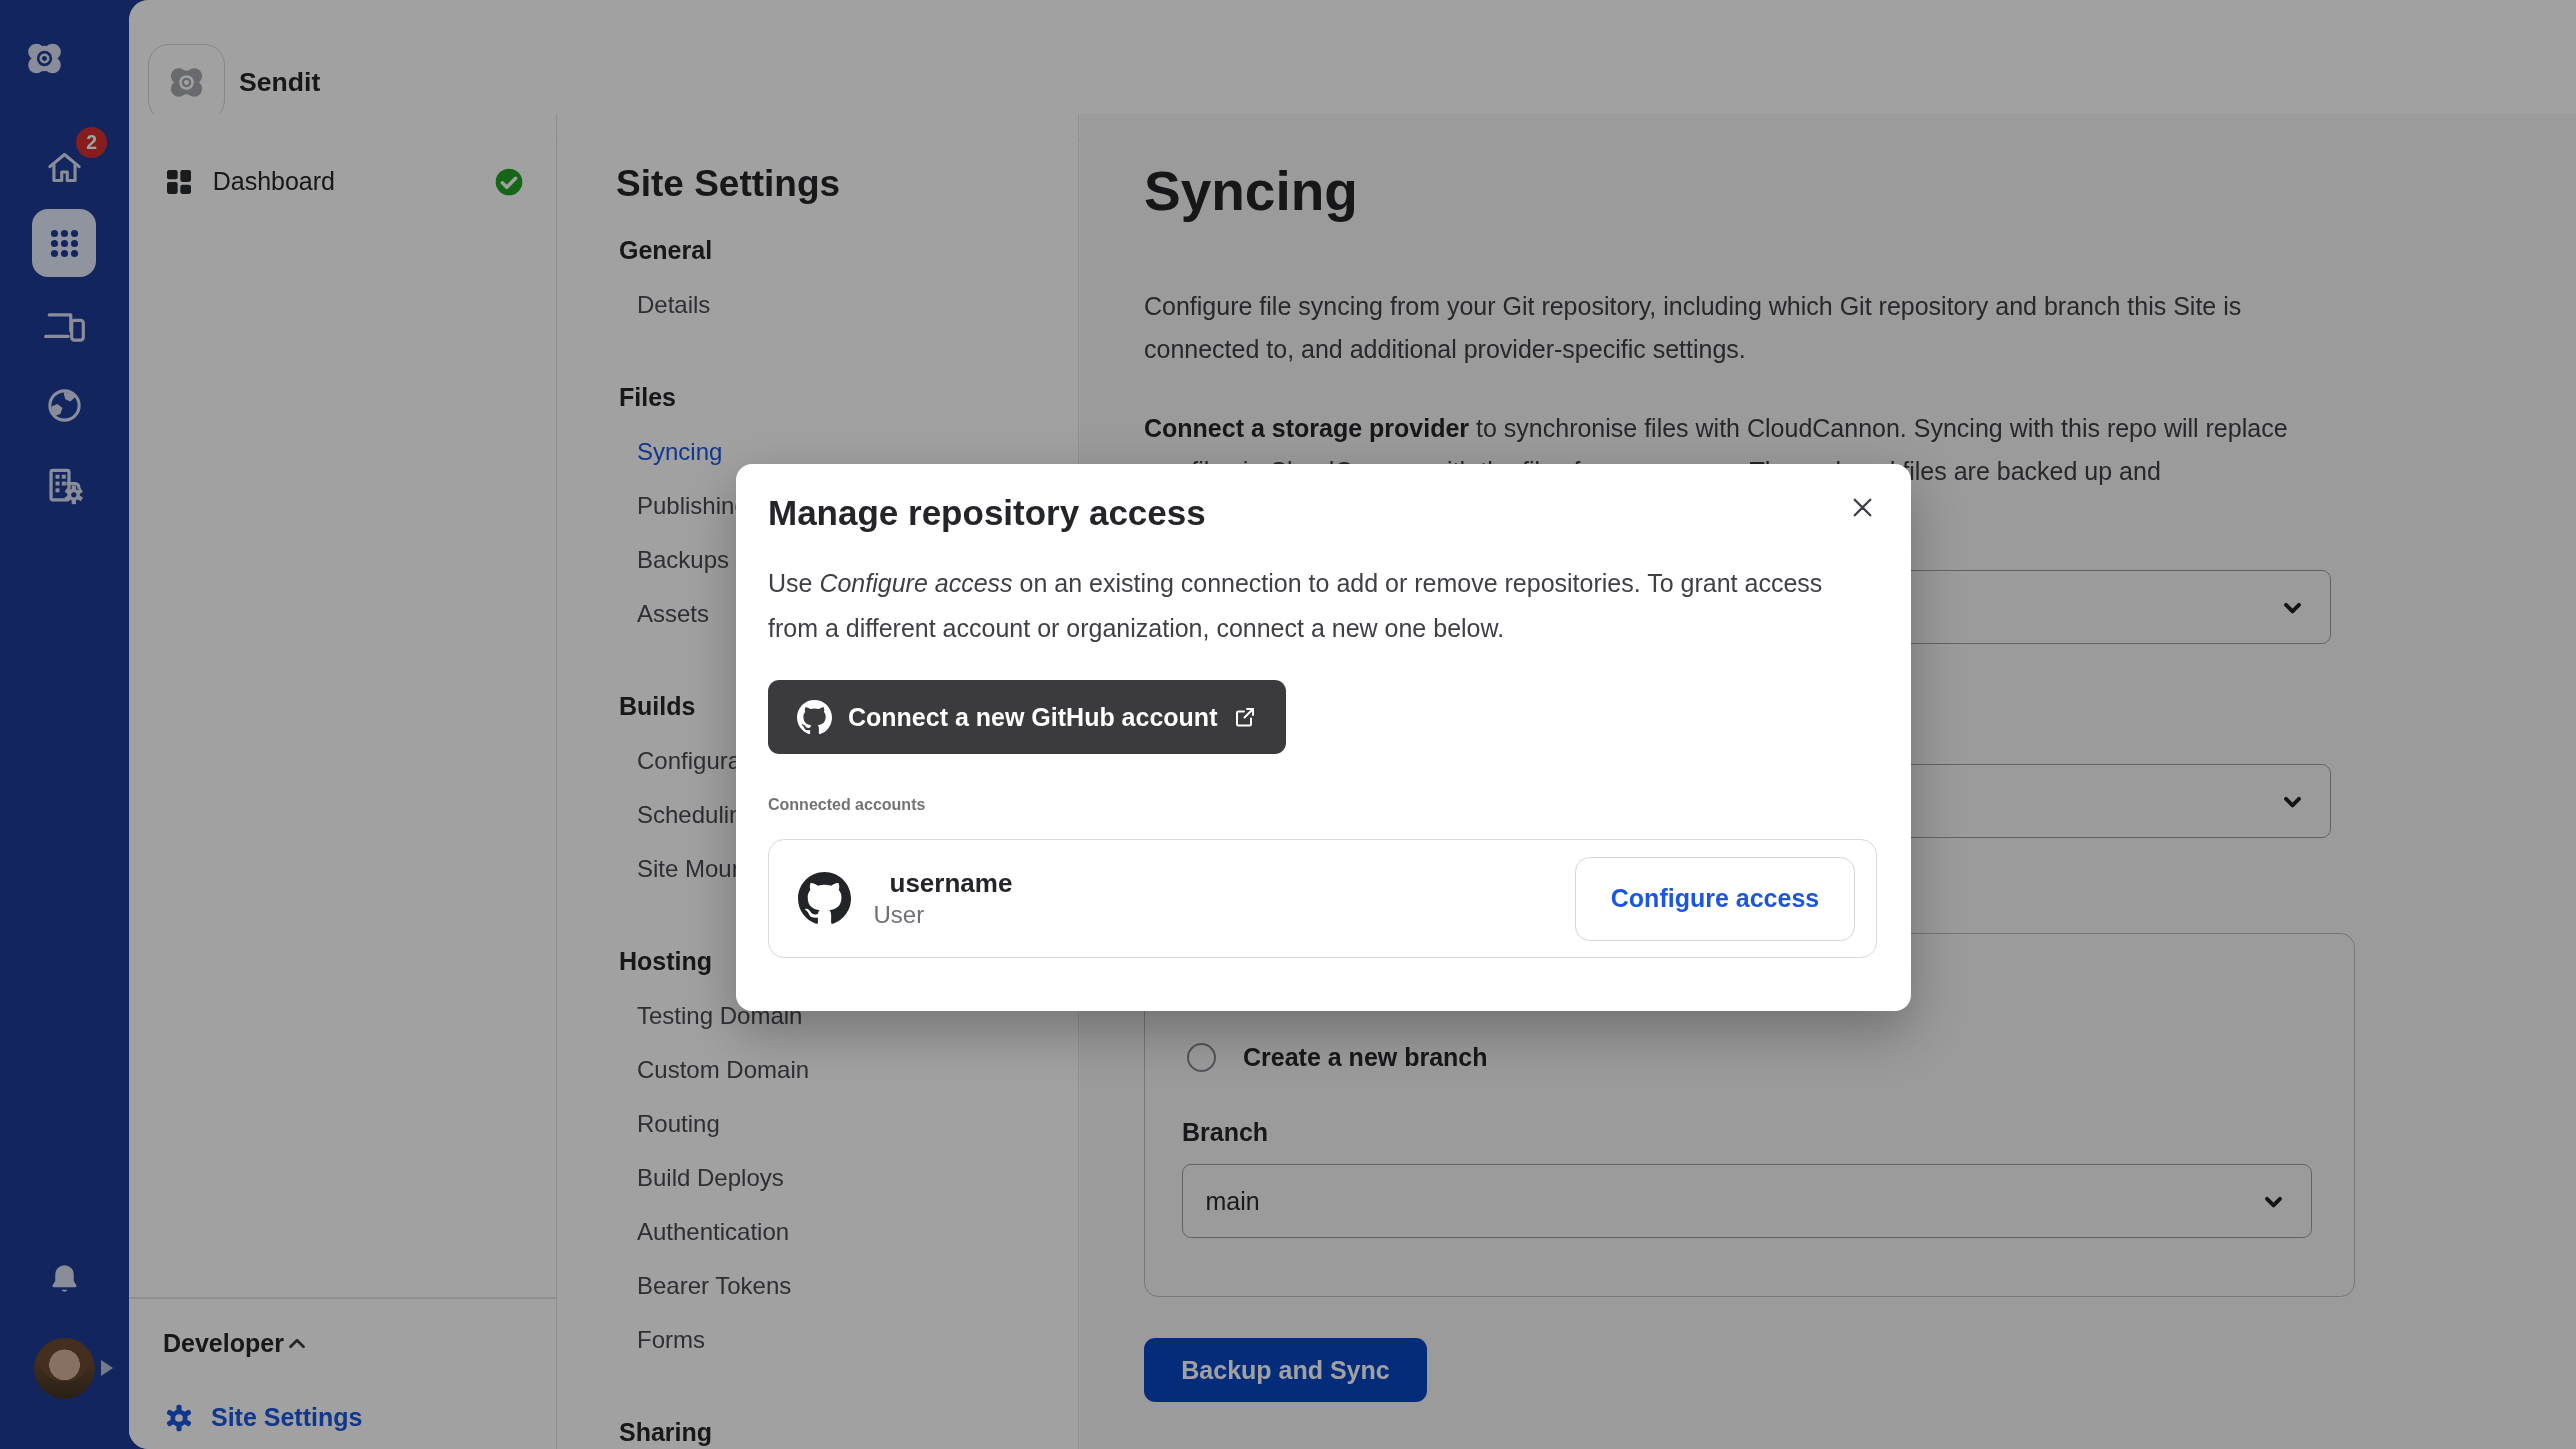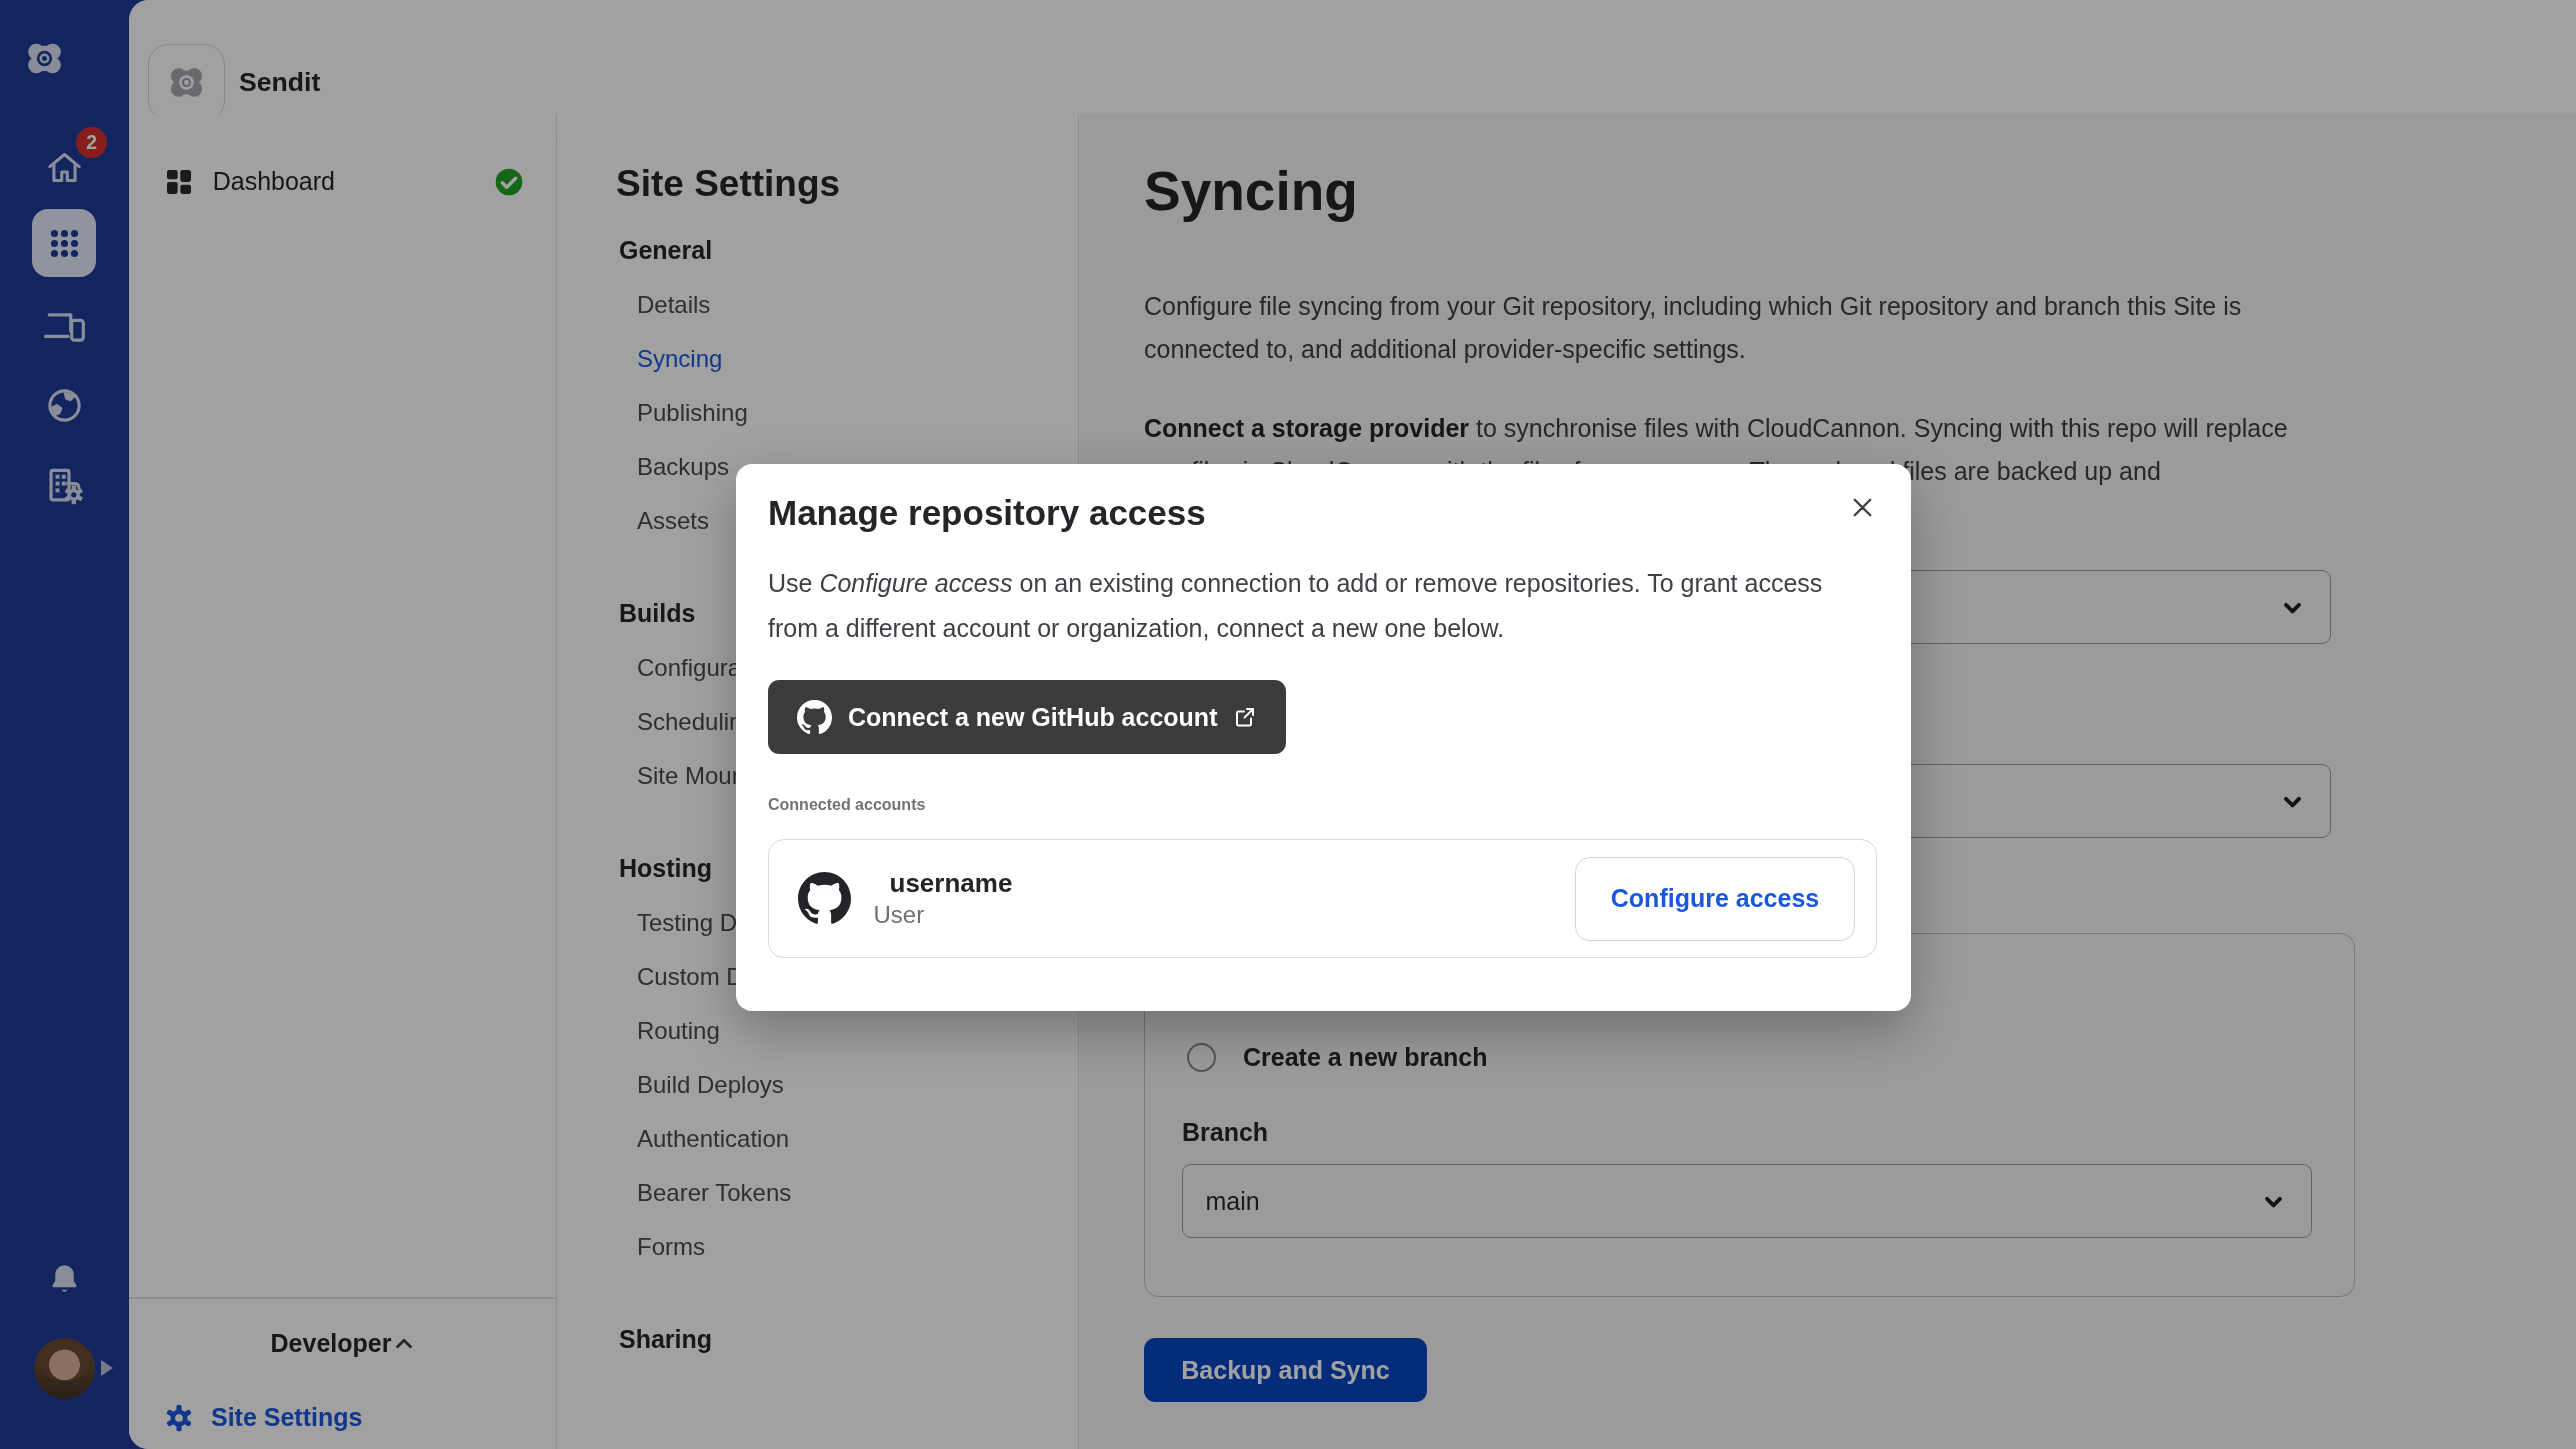--- a/index.html
+++ b/index.html
@@ -35,21 +35,21 @@
   .site-name{position:absolute;left:110px;top:0;height:113px;display:flex;align-items:center;
     font-size:26.6px;font-weight:700;color:#26272B;}
 
   
   .col2{position:absolute;left:0;top:114px;width:427px;height:1335px;background:#fff;
     border-right:1.6px solid #E3E3E7;}
   .dash-row{position:absolute;left:34px;top:50px;width:362px;height:35px;display:flex;align-items:center;}
   .dash-label{margin-left:17.7px;font-size:25px;color:#26272B;flex:1;}
   .col2-div{position:absolute;left:0;top:1183px;width:427px;height:1.6px;background:#E3E3E7;}
   .dev-row{position:absolute;left:34px;top:1211px;width:362px;height:37px;display:flex;
-    align-items:center;justify-content:center;}
+    align-items:center;justify-content:flex-start;}
   .dev-label{font-size:25px;font-weight:700;color:#26272B;}
   .ss-row{position:absolute;left:34px;top:1285px;width:362px;height:37px;display:flex;align-items:center;}
   .ss-label{margin-left:16px;font-size:25px;font-weight:700;color:#1B57DE;}
 
   
   .col3{position:absolute;left:429px;top:114px;width:520px;height:1335px;background:#fff;
     border-right:1.6px solid #E3E3E7;overflow:hidden;}
   .sn-title{margin:47px 0 17.7px 58px;font-size:37px;font-weight:700;color:#26272B;line-height:45px;}
   .sn-h{height:54px;display:flex;align-items:center;padding-left:61px;
     font-size:25px;font-weight:700;color:#26272B;}
@@ -251,20 +251,21 @@
         </svg>
         <span class="ss-label">Site Settings</span>
       </div>
     </div>
 
     <div class="col3">
       <div class="sn-title">Site Settings</div>
       <div class="sn-h">General</div>
       <div class="sn-i">Details</div>
 
+      <div class="sn-h gap">Files</div>
       <div class="sn-i active">Syncing</div>
       <div class="sn-i">Publishing</div>
       <div class="sn-i">Backups</div>
       <div class="sn-i">Assets</div>
 
       <div class="sn-h gap">Builds</div>
       <div class="sn-i">Configuration</div>
       <div class="sn-i">Scheduling</div>
       <div class="sn-i">Site Mounting</div>
 

